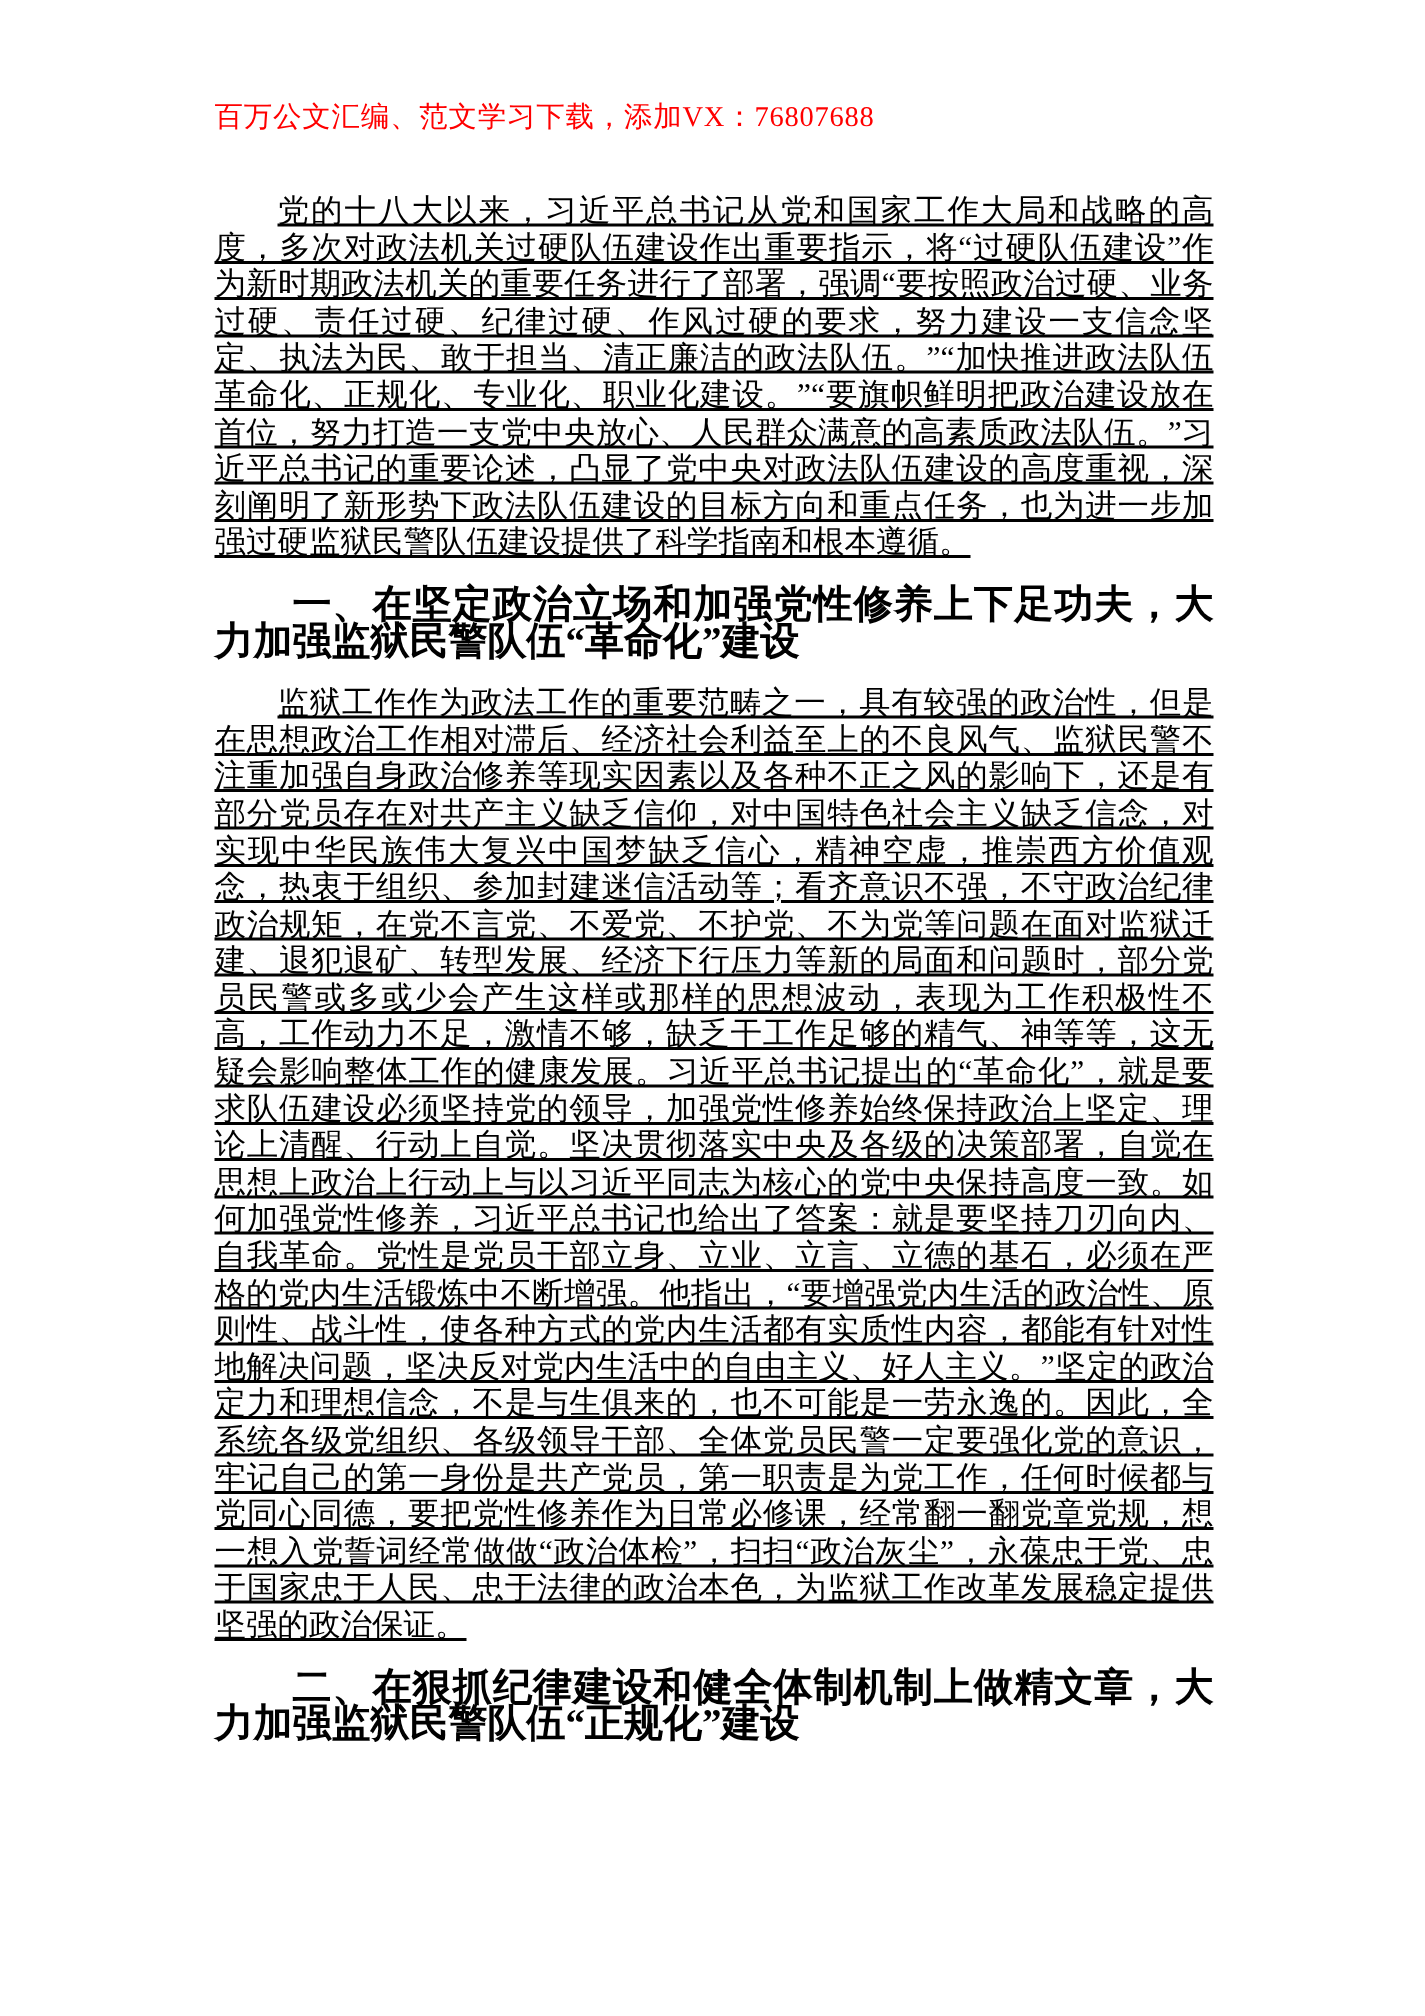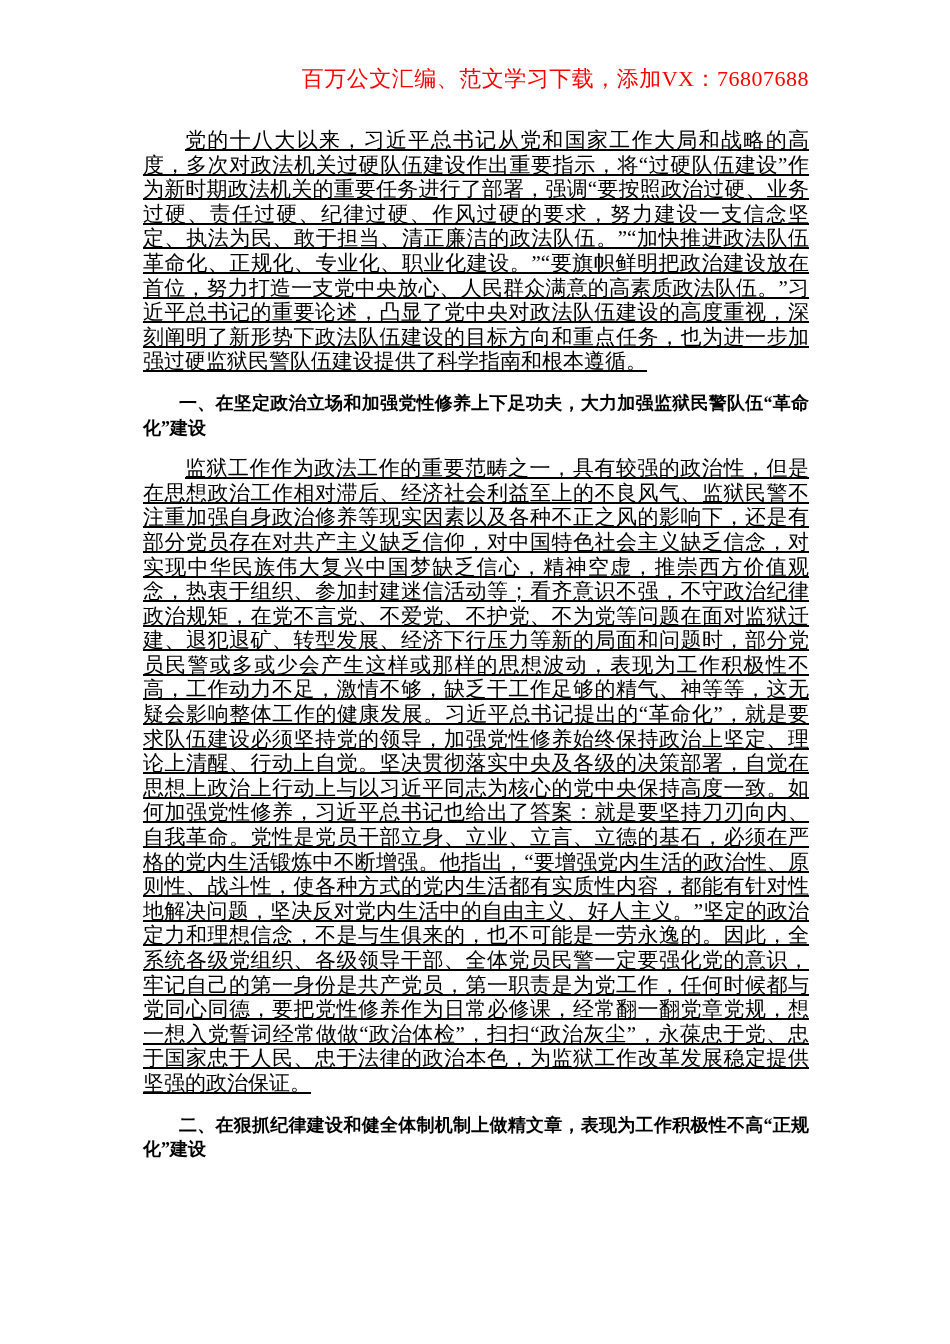--- a/index.html
+++ b/index.html
@@ -13,38 +13,38 @@
     width: 950px;
     height: 1344px;
     margin: 0 auto;
     background: #ffffff;
     padding: 66px 141px 40px 143px;
     font-family: "Liberation Serif", serif;
     color: #000000;
   }
   .notice {
     color: #ff0000;
-    text-align: right;
-    font-size: 22px;
+    text-align: left;
+    font-size: 19px;
     line-height: 26px;
     margin: 0 0 36px 0;
     letter-spacing: 0.5px;
   }
   .body-para {
     font-size: 21px;
     line-height: 24.6px;
     text-align: justify;
     text-justify: inter-ideograph;
     text-indent: 2em;
     margin: 0;
     word-break: break-all;
     text-decoration: underline;
   }
   .section-heading {
-    font-size: 18px;
+    font-size: 26px;
     line-height: 24.6px;
     font-weight: bold;
     text-align: justify;
     text-justify: inter-ideograph;
     text-indent: 2em;
     margin: 17px 0 16px 0;
     word-break: break-all;
   }
 </style>
 </head>
@@ -52,14 +52,14 @@
 
 <div class="page">
   <div class="notice">百万公文汇编、范文学习下载，添加VX：76807688</div>
 
   <p class="body-para">党的十八大以来，习近平总书记从党和国家工作大局和战略的高度，多次对政法机关过硬队伍建设作出重要指示，将“过硬队伍建设”作为新时期政法机关的重要任务进行了部署，强调“要按照政治过硬、业务过硬、责任过硬、纪律过硬、作风过硬的要求，努力建设一支信念坚定、执法为民、敢于担当、清正廉洁的政法队伍。”“加快推进政法队伍革命化、正规化、专业化、职业化建设。”“要旗帜鲜明把政治建设放在首位，努力打造一支党中央放心、人民群众满意的高素质政法队伍。”习近平总书记的重要论述，凸显了党中央对政法队伍建设的高度重视，深刻阐明了新形势下政法队伍建设的目标方向和重点任务，也为进一步加强过硬监狱民警队伍建设提供了科学指南和根本遵循。</p>
 
   <h2 class="section-heading">一、在坚定政治立场和加强党性修养上下足功夫，大力加强监狱民警队伍“革命化”建设</h2>
 
   <p class="body-para">监狱工作作为政法工作的重要范畴之一，具有较强的政治性，但是在思想政治工作相对滞后、经济社会利益至上的不良风气、监狱民警不注重加强自身政治修养等现实因素以及各种不正之风的影响下，还是有部分党员存在对共产主义缺乏信仰，对中国特色社会主义缺乏信念，对实现中华民族伟大复兴中国梦缺乏信心，精神空虚，推崇西方价值观念，热衷于组织、参加封建迷信活动等；看齐意识不强，不守政治纪律政治规矩，在党不言党、不爱党、不护党、不为党等问题在面对监狱迁建、退犯退矿、转型发展、经济下行压力等新的局面和问题时，部分党员民警或多或少会产生这样或那样的思想波动，表现为工作积极性不高，工作动力不足，激情不够，缺乏干工作足够的精气、神等等，这无疑会影响整体工作的健康发展。习近平总书记提出的“革命化”，就是要求队伍建设必须坚持党的领导，加强党性修养始终保持政治上坚定、理论上清醒、行动上自觉。坚决贯彻落实中央及各级的决策部署，自觉在思想上政治上行动上与以习近平同志为核心的党中央保持高度一致。如何加强党性修养，习近平总书记也给出了答案：就是要坚持刀刃向内、自我革命。党性是党员干部立身、立业、立言、立德的基石，必须在严格的党内生活锻炼中不断增强。他指出，“要增强党内生活的政治性、原则性、战斗性，使各种方式的党内生活都有实质性内容，都能有针对性地解决问题，坚决反对党内生活中的自由主义、好人主义。”坚定的政治定力和理想信念，不是与生俱来的，也不可能是一劳永逸的。因此，全系统各级党组织、各级领导干部、全体党员民警一定要强化党的意识，牢记自己的第一身份是共产党员，第一职责是为党工作，任何时候都与党同心同德，要把党性修养作为日常必修课，经常翻一翻党章党规，想一想入党誓词经常做做“政治体检”，扫扫“政治灰尘”，永葆忠于党、忠于国家忠于人民、忠于法律的政治本色，为监狱工作改革发展稳定提供坚强的政治保证。</p>
 
-  <h2 class="section-heading">二、在狠抓纪律建设和健全体制机制上做精文章，表现为工作积极性不高“正规化”建设</h2>
+  <h2 class="section-heading">二、在狠抓纪律建设和健全体制机制上做精文章，大力加强监狱民警队伍“正规化”建设</h2>
 </div>
 
 </body></html>

